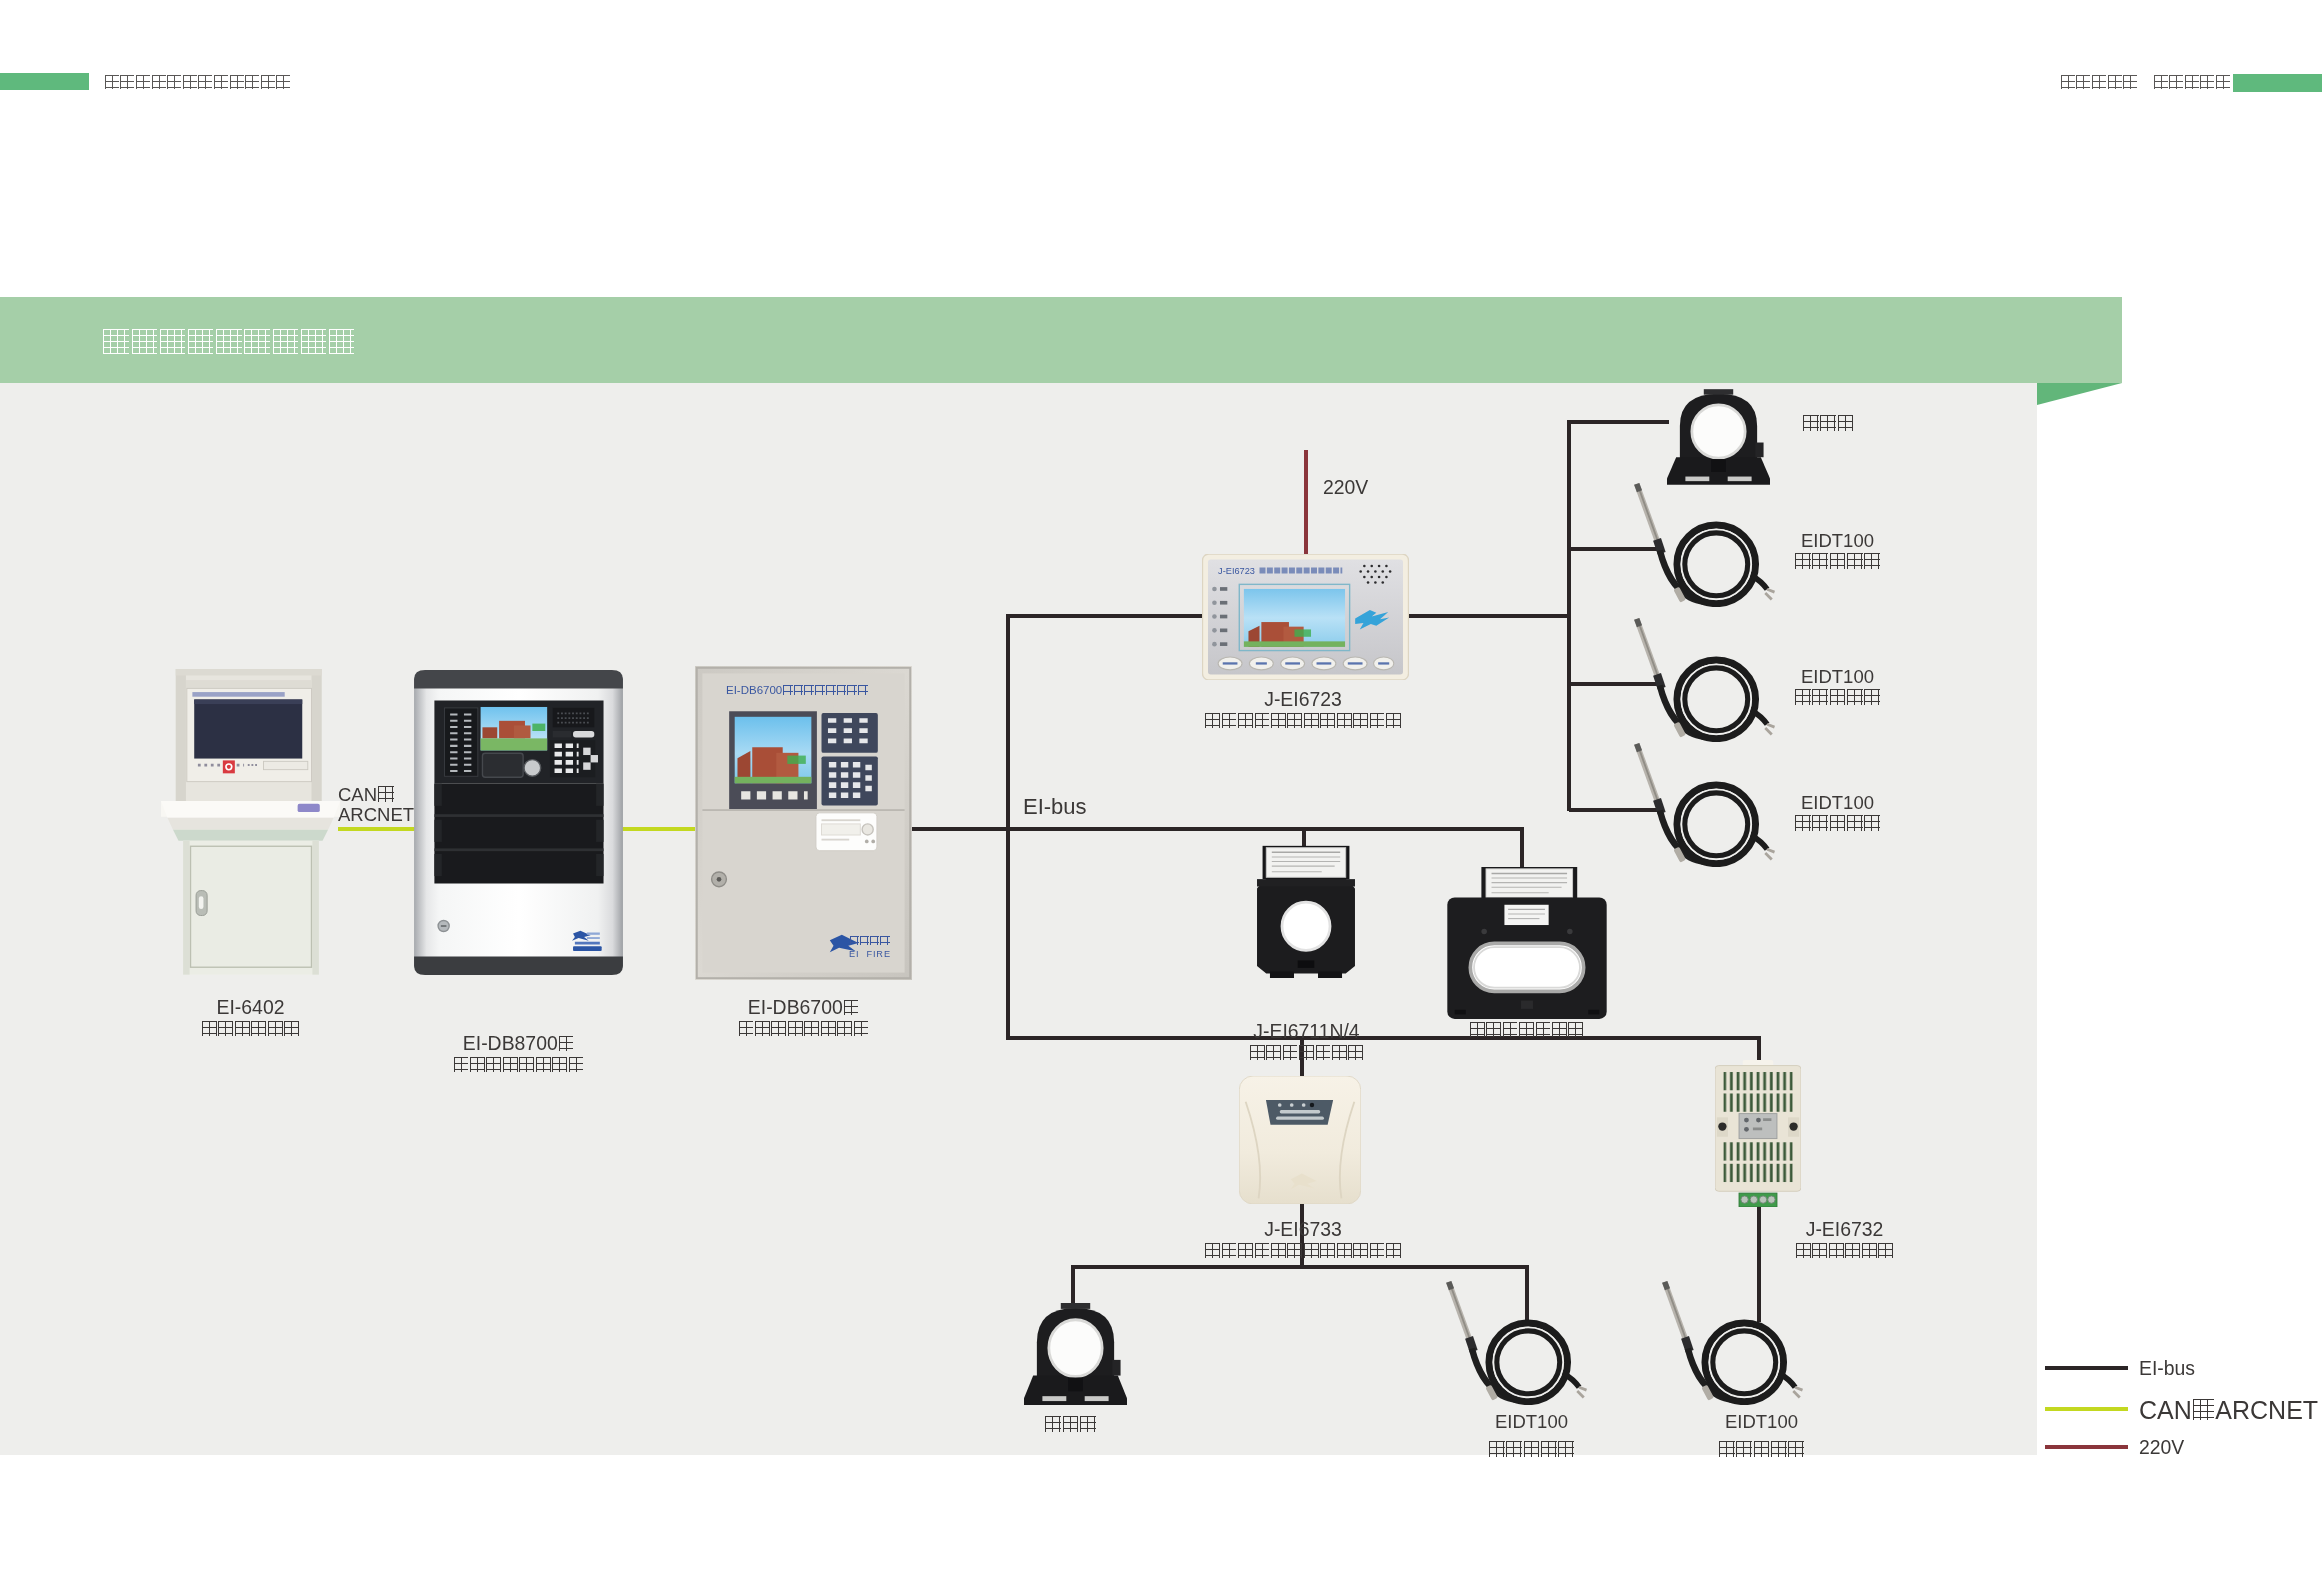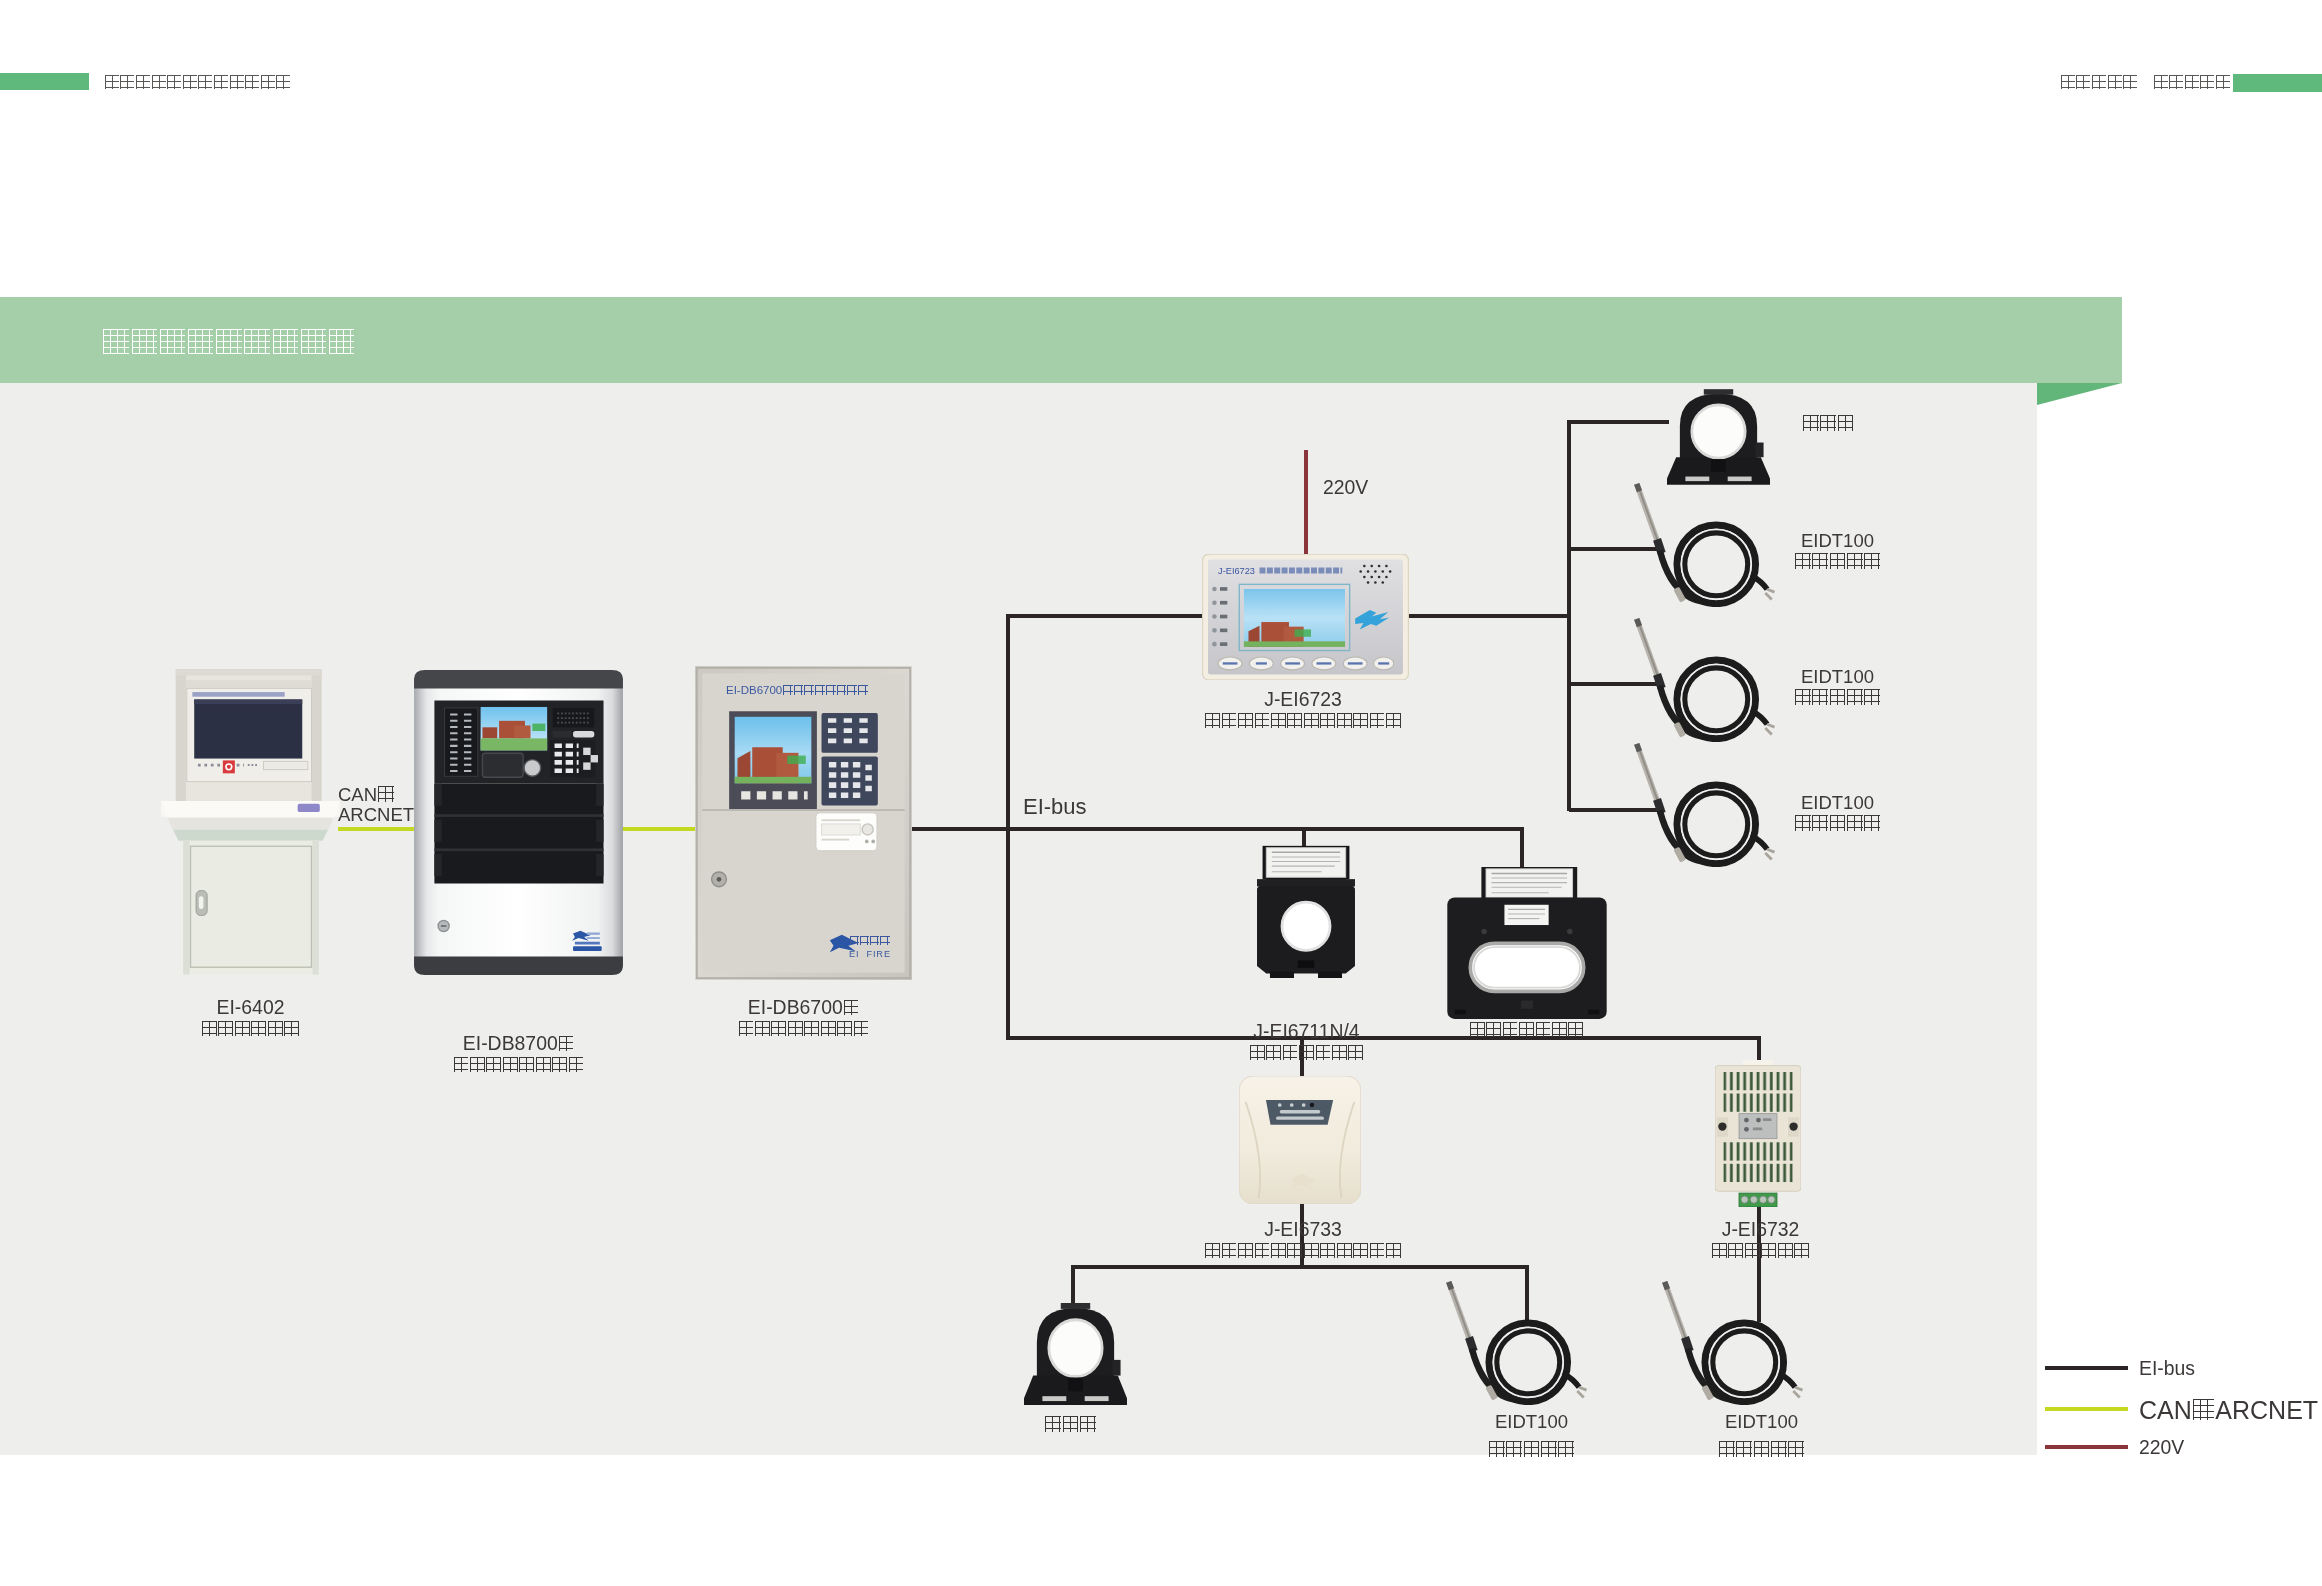--- a/index.html
+++ b/index.html
@@ -63,21 +63,21 @@
 <div class="lbl" style="left:338px;top:785px;font-size:18.5px;text-align:left;line-height:20px;">CAN<span class="h"></span><br>ARCNET</div>
 <div class="lbl" style="left:1323px;top:477px;font-size:19.4px;text-align:left;">220V</div>
 
 <div class="lbl" style="left:158px;top:997px;width:185px;font-size:19.4px;">EI-6402<br><span style="font-size:17.5px;"><span class="h"></span><span class="h"></span><span class="h"></span><span class="h"></span><span class="h"></span><span class="h"></span></span></div>
 <div class="lbl" style="left:426px;top:997px;width:185px;font-size:19.4px;margin-top:36px;">EI-DB8700<span class="h" style="font-size:17.5px;"></span><br><span style="font-size:17.5px;"><span class="h"></span><span class="h"></span><span class="h"></span><span class="h"></span><span class="h"></span><span class="h"></span><span class="h"></span><span class="h"></span></span></div>
 <div class="lbl" style="left:711px;top:997px;width:185px;font-size:19.4px;">EI-DB6700<span class="h" style="font-size:17.5px;"></span><br><span style="font-size:17.5px;"><span class="h"></span><span class="h"></span><span class="h"></span><span class="h"></span><span class="h"></span><span class="h"></span><span class="h"></span><span class="h"></span></span></div>
 <div class="lbl" style="left:1192px;top:689px;width:222px;font-size:19.4px;">J-EI6723<br><span style="font-size:17.5px;"><span class="h"></span><span class="h"></span><span class="h"></span><span class="h"></span><span class="h"></span><span class="h"></span><span class="h"></span><span class="h"></span><span class="h"></span><span class="h"></span><span class="h"></span><span class="h"></span></span></div>
 <div class="lbl" style="left:1214px;top:1021px;width:185px;font-size:19.4px;">J-EI6711N/4<br><span style="font-size:17.5px;"><span class="h"></span><span class="h"></span><span class="h"></span><span class="h"></span><span class="h"></span><span class="h"></span><span class="h"></span></span></div>
 <div class="lbl" style="left:1434px;top:998px;width:185px;font-size:19.4px;">J-EI6711N/123F<br><span style="font-size:17.5px;"><span class="h"></span><span class="h"></span><span class="h"></span><span class="h"></span><span class="h"></span><span class="h"></span><span class="h"></span></span></div>
 <div class="lbl" style="left:1192px;top:1219px;width:222px;font-size:19.4px;">J-EI6733<br><span style="font-size:17.5px;"><span class="h"></span><span class="h"></span><span class="h"></span><span class="h"></span><span class="h"></span><span class="h"></span><span class="h"></span><span class="h"></span><span class="h"></span><span class="h"></span><span class="h"></span><span class="h"></span></span></div>
-<div class="lbl" style="left:1668px;top:1219px;width:185px;font-size:19.4px;">J-EI6732<br><span style="font-size:17.5px;"><span class="h"></span><span class="h"></span><span class="h"></span><span class="h"></span><span class="h"></span><span class="h"></span></span></div>
+<div class="lbl" style="left:1752px;top:1219px;width:185px;font-size:19.4px;">J-EI6732<br><span style="font-size:17.5px;"><span class="h"></span><span class="h"></span><span class="h"></span><span class="h"></span><span class="h"></span><span class="h"></span></span></div>
 <div class="lbl" style="left:1802px;top:413px;font-size:18.5px;text-align:left;"><span class="h"></span><span class="h"></span><span class="h"></span></div>
 <div class="lbl" style="left:1745px;top:530px;width:185px;font-size:18.5px;">EIDT100<br><span class="h"></span><span class="h"></span><span class="h"></span><span class="h"></span><span class="h"></span></div>
 <div class="lbl" style="left:1745px;top:666px;width:185px;font-size:18.5px;">EIDT100<br><span class="h"></span><span class="h"></span><span class="h"></span><span class="h"></span><span class="h"></span></div>
 <div class="lbl" style="left:1745px;top:792px;width:185px;font-size:18.5px;">EIDT100<br><span class="h"></span><span class="h"></span><span class="h"></span><span class="h"></span><span class="h"></span></div>
 <div class="lbl" style="left:978px;top:1414px;width:185px;font-size:18.5px;"><span class="h"></span><span class="h"></span><span class="h"></span></div>
 <div class="lbl" style="left:1439px;top:1408px;width:185px;font-size:18.5px;line-height:28px;">EIDT100<br><span class="h"></span><span class="h"></span><span class="h"></span><span class="h"></span><span class="h"></span></div>
 <div class="lbl" style="left:1669px;top:1408px;width:185px;font-size:18.5px;line-height:28px;">EIDT100<br><span class="h"></span><span class="h"></span><span class="h"></span><span class="h"></span><span class="h"></span></div>
 
 <svg width="0" height="0" style="position:absolute;">
 <defs>

